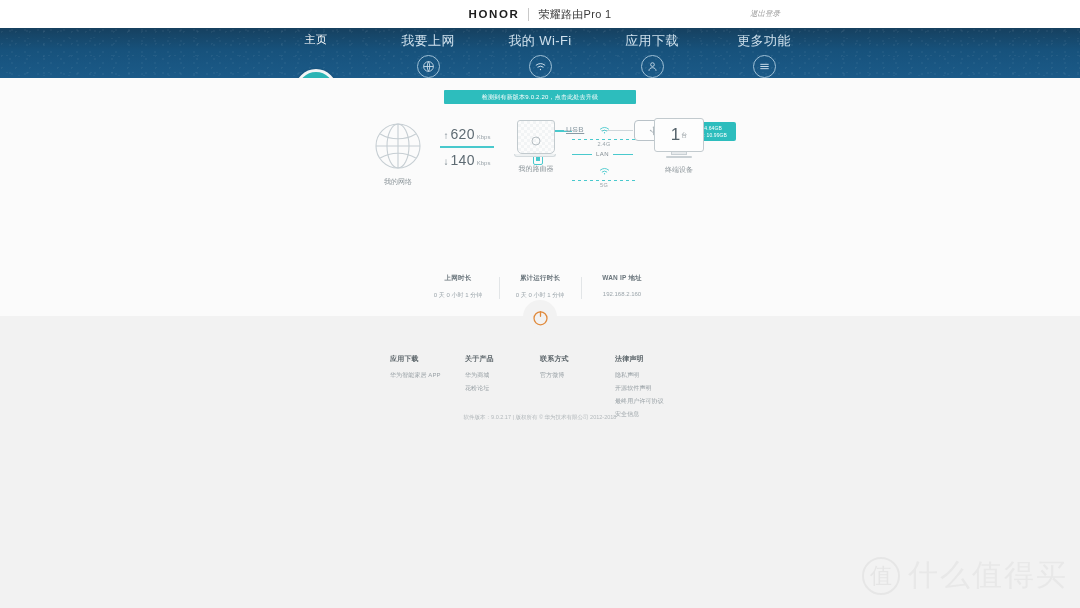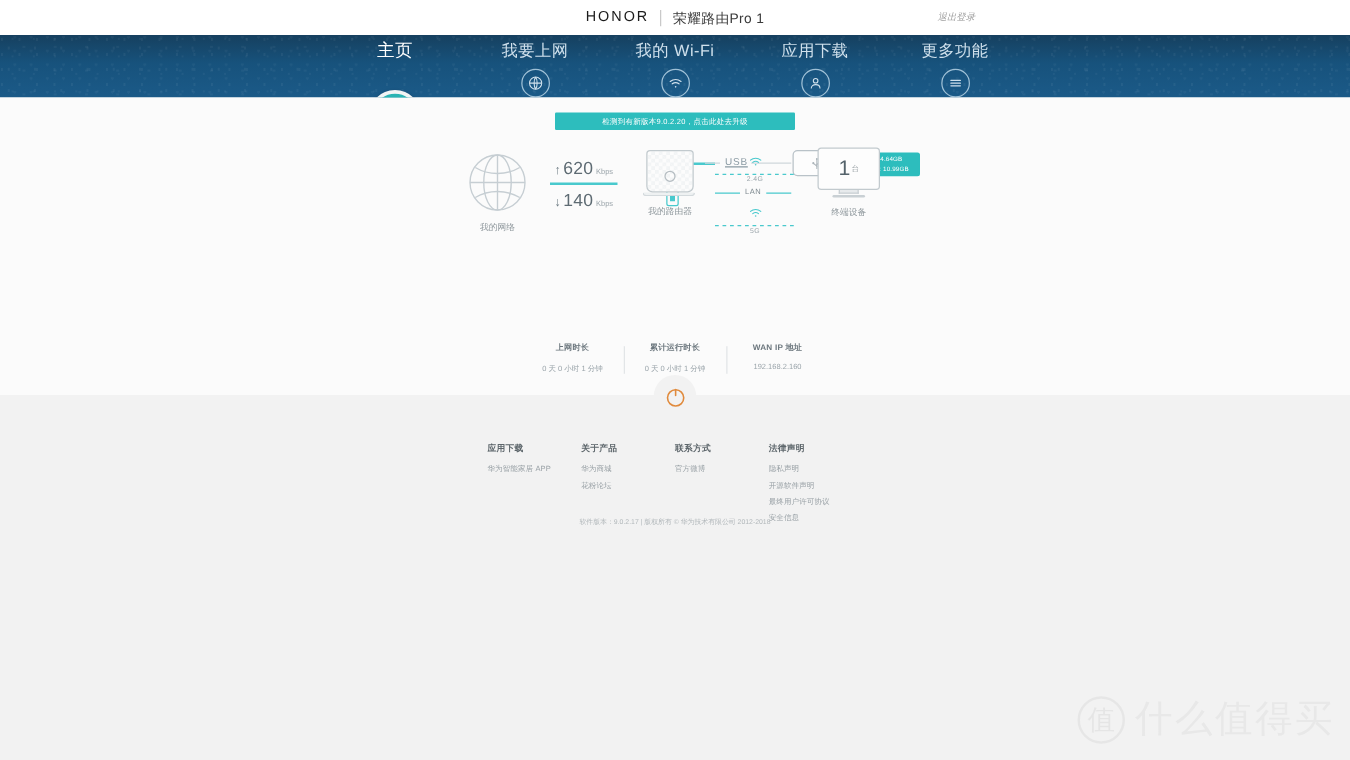--- a/index.html
+++ b/index.html
@@ -14,21 +14,21 @@
   .header {
     position: relative;
     height: 28px;
     background: #ffffff;
     display: flex;
     align-items: center;
     justify-content: center;
   }
   .brand-wrap { display: flex; align-items: center; gap: 9px; }
   .brand-logo {
-    font-size: 11.5px; font-weight: normal; letter-spacing: 1.6px;
+    font-size: 11.5px; font-weight: bold; letter-spacing: 1.6px;
     color: #1c1c1c;
   }
   .brand-div { width: 1px; height: 13px; background: #c9c9c9; }
   .brand-model { font-size: 11px; color: #3a3a3a; letter-spacing: .3px; }
   .logout {
     position: absolute; right: 300px; top: 9px;
     font-size: 7.5px; color: #9a9a9a; cursor: pointer; font-style: italic;
   }
 
   
@@ -54,21 +54,21 @@
     gap: 46px; padding-top: 4px; z-index: 3;
   }
   .nav-item {
     width: 66px; display: flex; flex-direction: column;
     align-items: center; cursor: pointer;
   }
   .nav-label {
     font-size: 13px; color: #cfe0ec; letter-spacing: .4px;
     margin-bottom: 5px; white-space: nowrap;
   }
-  .nav-item.active .nav-label { font-size: 14px; color: #ffffff; margin-bottom: 21px; }
+  .nav-item.active .nav-label { font-size: 11px; color: #ffffff; margin-bottom: 21px; }
   .nav-ico {
     width: 23px; height: 23px; border-radius: 50%;
     border: 1px solid #9fc0d6; display: flex;
     align-items: center; justify-content: center;
   }
   .nav-ico svg { display: block; }
   .nav-item.active .nav-ico {
     width: 42px; height: 42px;
     background: #2ab4b4; border: 3px solid #f2f4f5;
     box-shadow: 0 1px 3px rgba(0,0,0,.25);
@@ -102,21 +102,21 @@
   .usb-plug {
     position: absolute; left: 533px; top: 40px;
     width: 10px; height: 13px; border: 1.5px solid #49c9cd;
     border-radius: 2px;
   }
   .usb-plug::after {
     content:""; position:absolute; left:2.4px; top:3px;
     width:3.4px; height:5px; background:#49c9cd;
   }
   .usb-label {
-    position: absolute; left: 580px; top: 13px;
+    position: absolute; left: 566px; top: 13px;
     font-size: 8px; color: #8a9aa3; letter-spacing: .6px; text-decoration: underline;
   }
   .usb-seg-a { position:absolute; left:564px; top:18px; width:12px; height:1px; background:#cfd7db; }
   .usb-seg-b { position:absolute; left:601px; top:18px; width:32px; height:1px; background:#cfd7db; }
   .usb-dev {
     position: absolute; left: 634px; top: 8px;
     width: 38px; height: 21px; border: 1px solid #b9c2c8;
     border-radius: 4px; background: #fdfdfd;
     display: flex; align-items: center; justify-content: center;
   }

